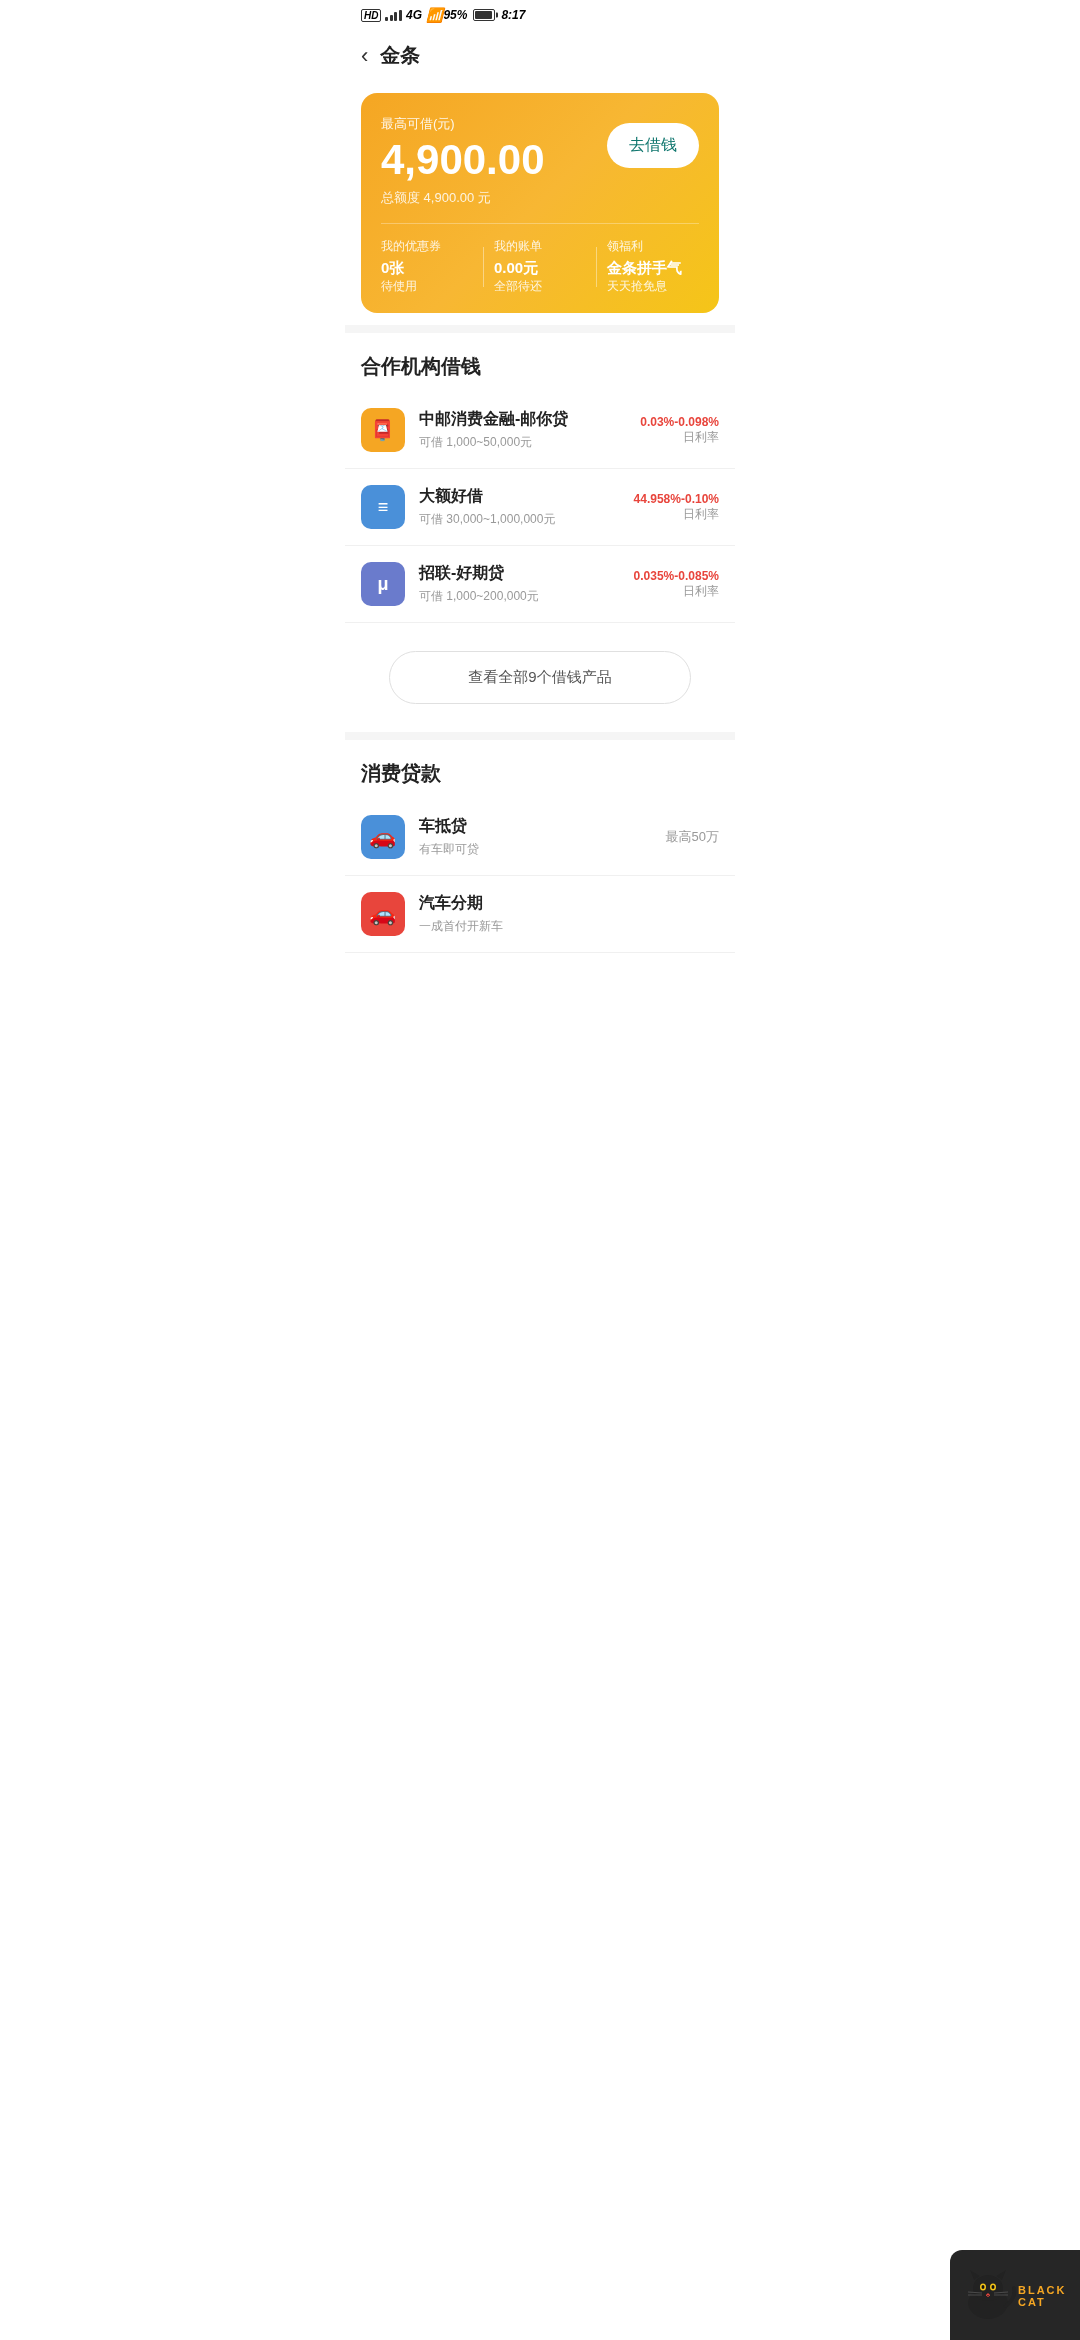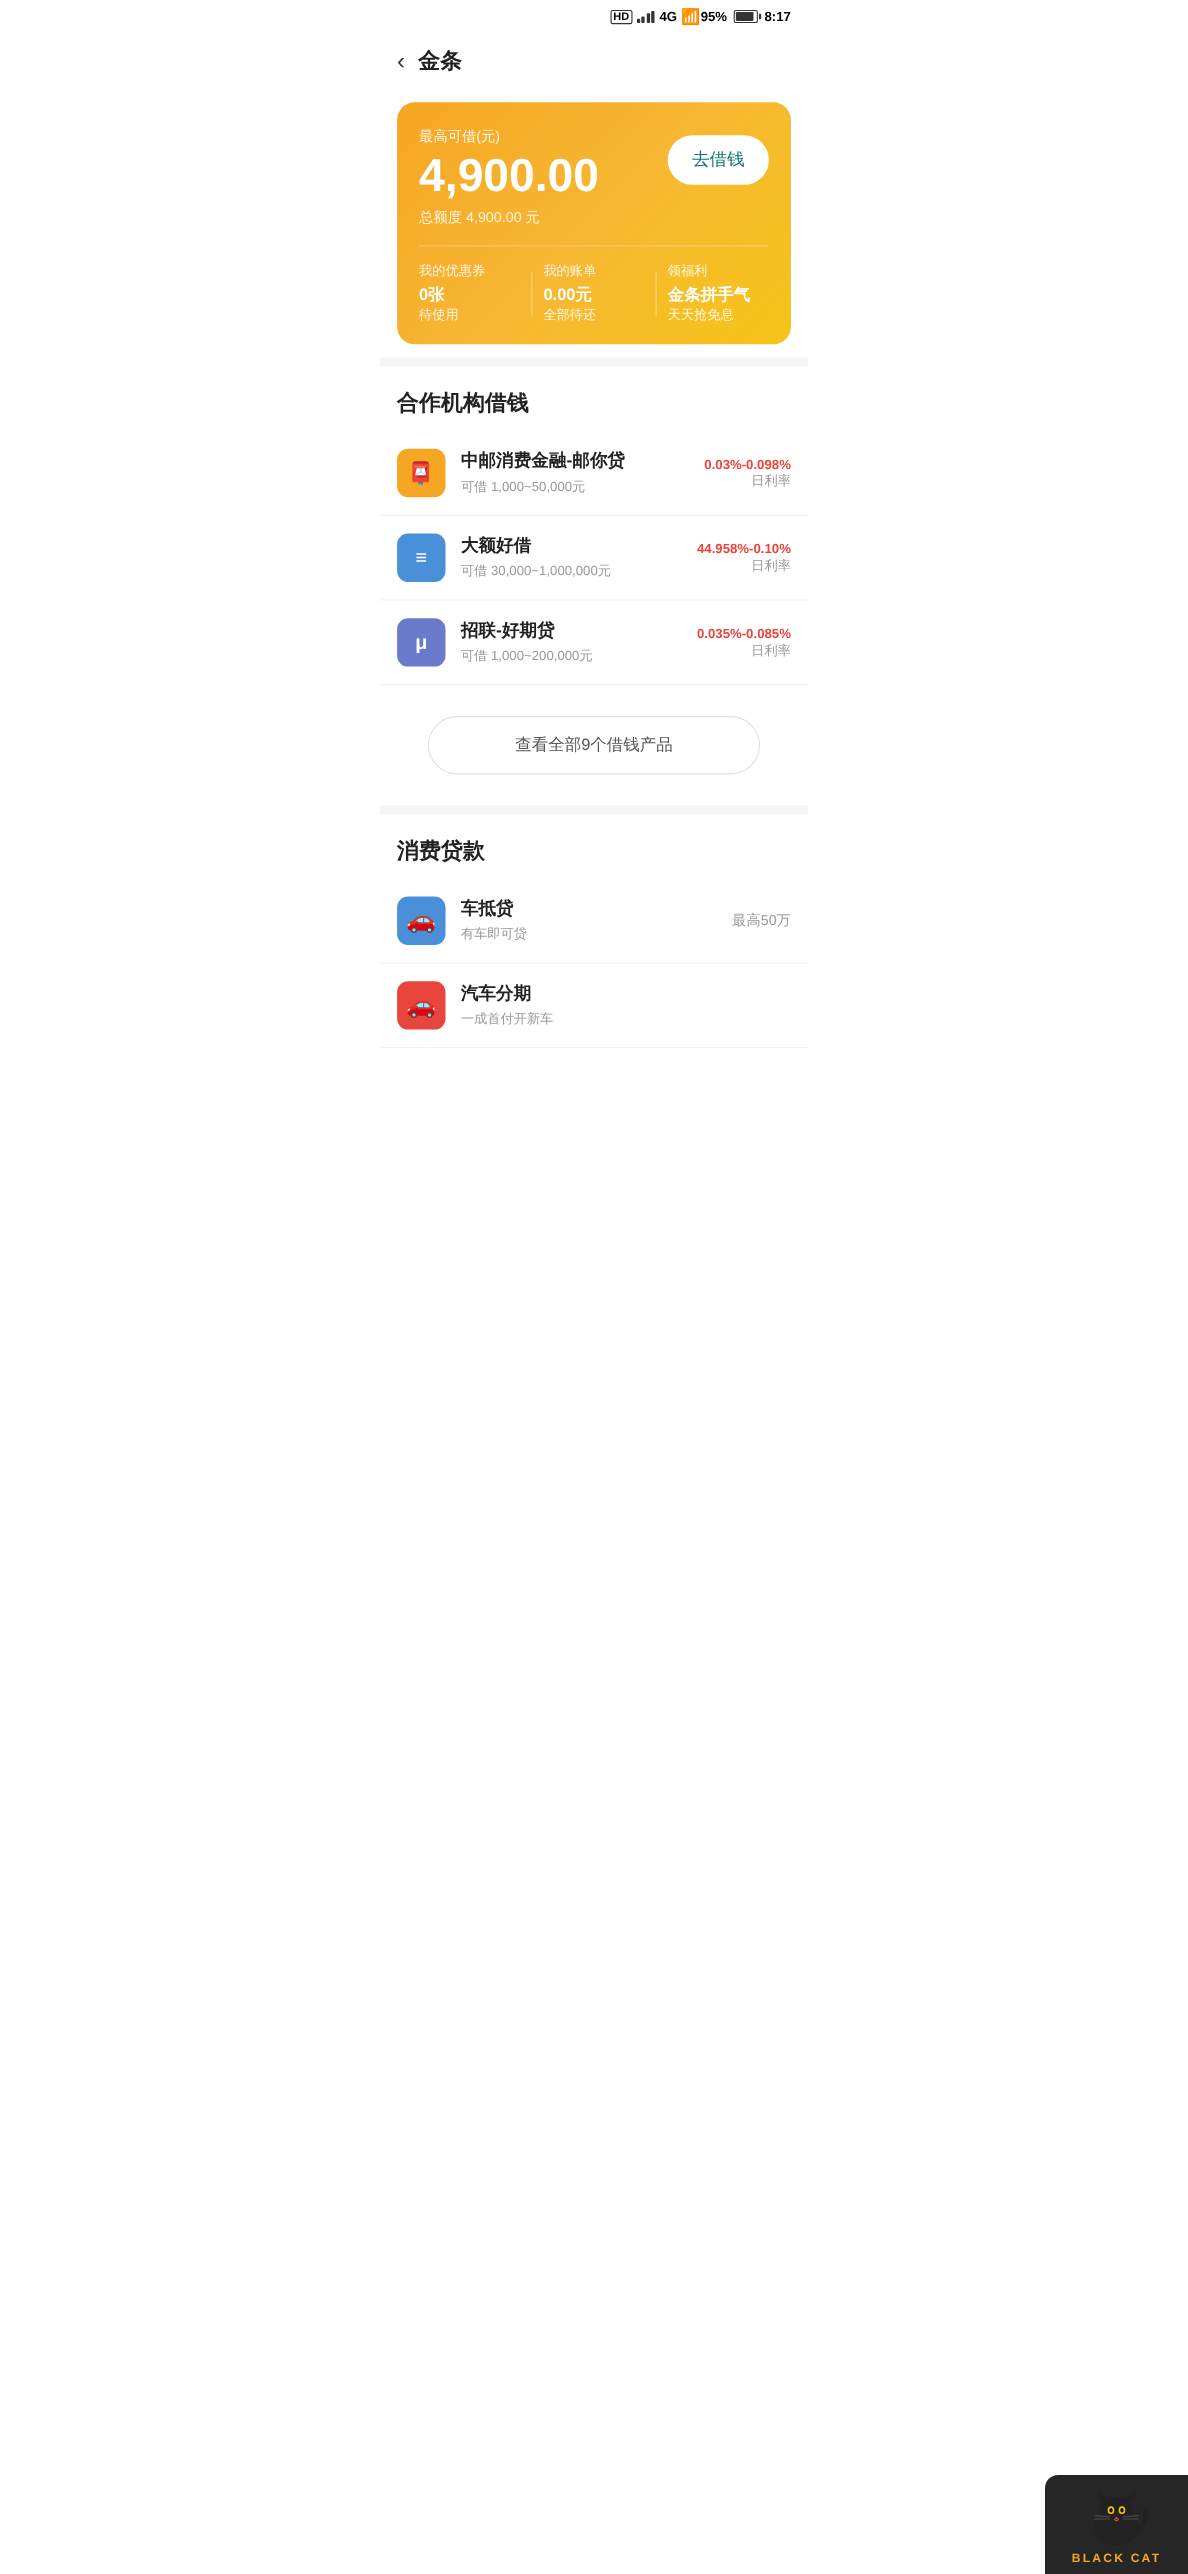--- a/index.html
+++ b/index.html
@@ -14,25 +14,26 @@
       background: #f5f5f5;
       width: 390px;
       margin: 0 auto;
       min-height: 844px;
       background-color: #ffffff;
       overflow-x: hidden;
     }
 
     .status-bar {
       display: flex;
-      justify-content: flex-end;
+      justify-content: flex-start;
       align-items: center;
       padding: 3px 16px;
       background: #ffffff;
       height: 30px;
+      font-style: italic;
     }
 
     .status-left {
       display: flex;
       align-items: center;
       gap: 4px;
       font-size: 11px;
       font-weight: 600;
     }
 
@@ -315,21 +316,21 @@
       color: #999;
     }
 
     .black-cat-watermark {
       position: fixed;
       bottom: 0;
       right: 0;
       width: 130px;
       height: 90px;
       display: flex;
-      flex-direction: column;
+      flex-direction: row;
       align-items: center;
       justify-content: flex-end;
       padding: 8px;
       background: rgba(0,0,0,0.85);
       border-top-left-radius: 12px;
     }
 
     .black-cat-logo {
       width: 60px;
       height: 55px;

